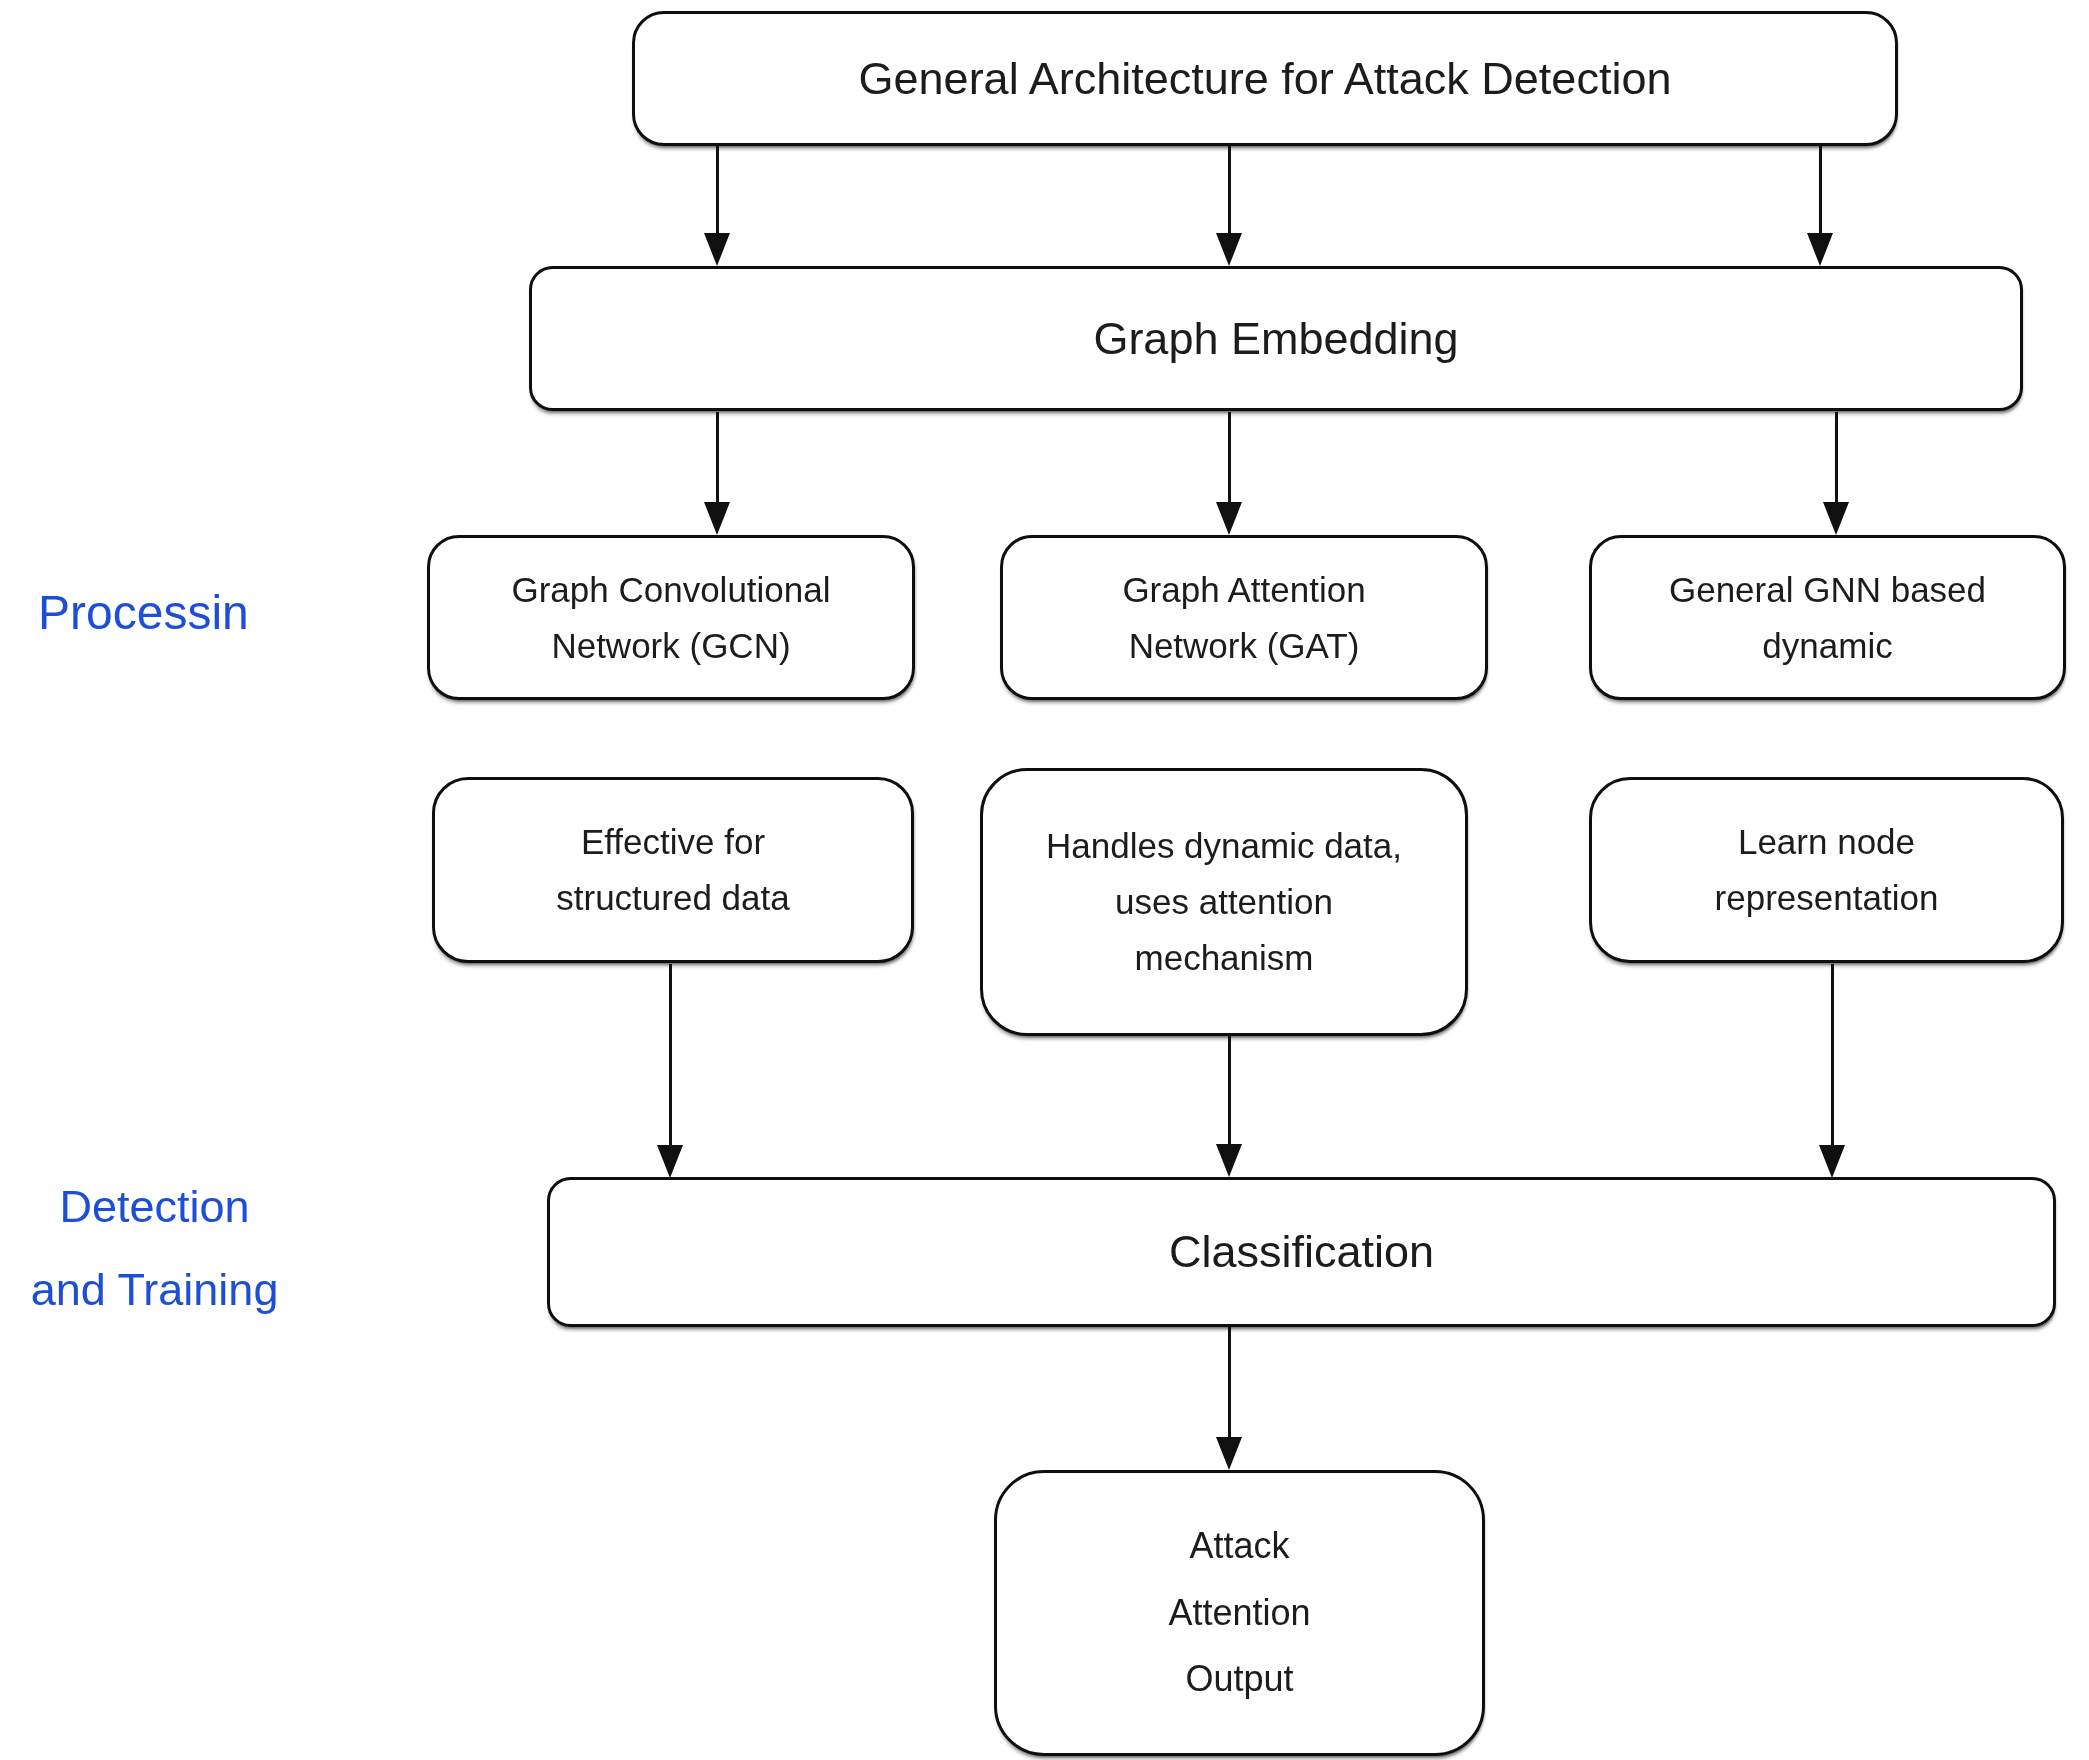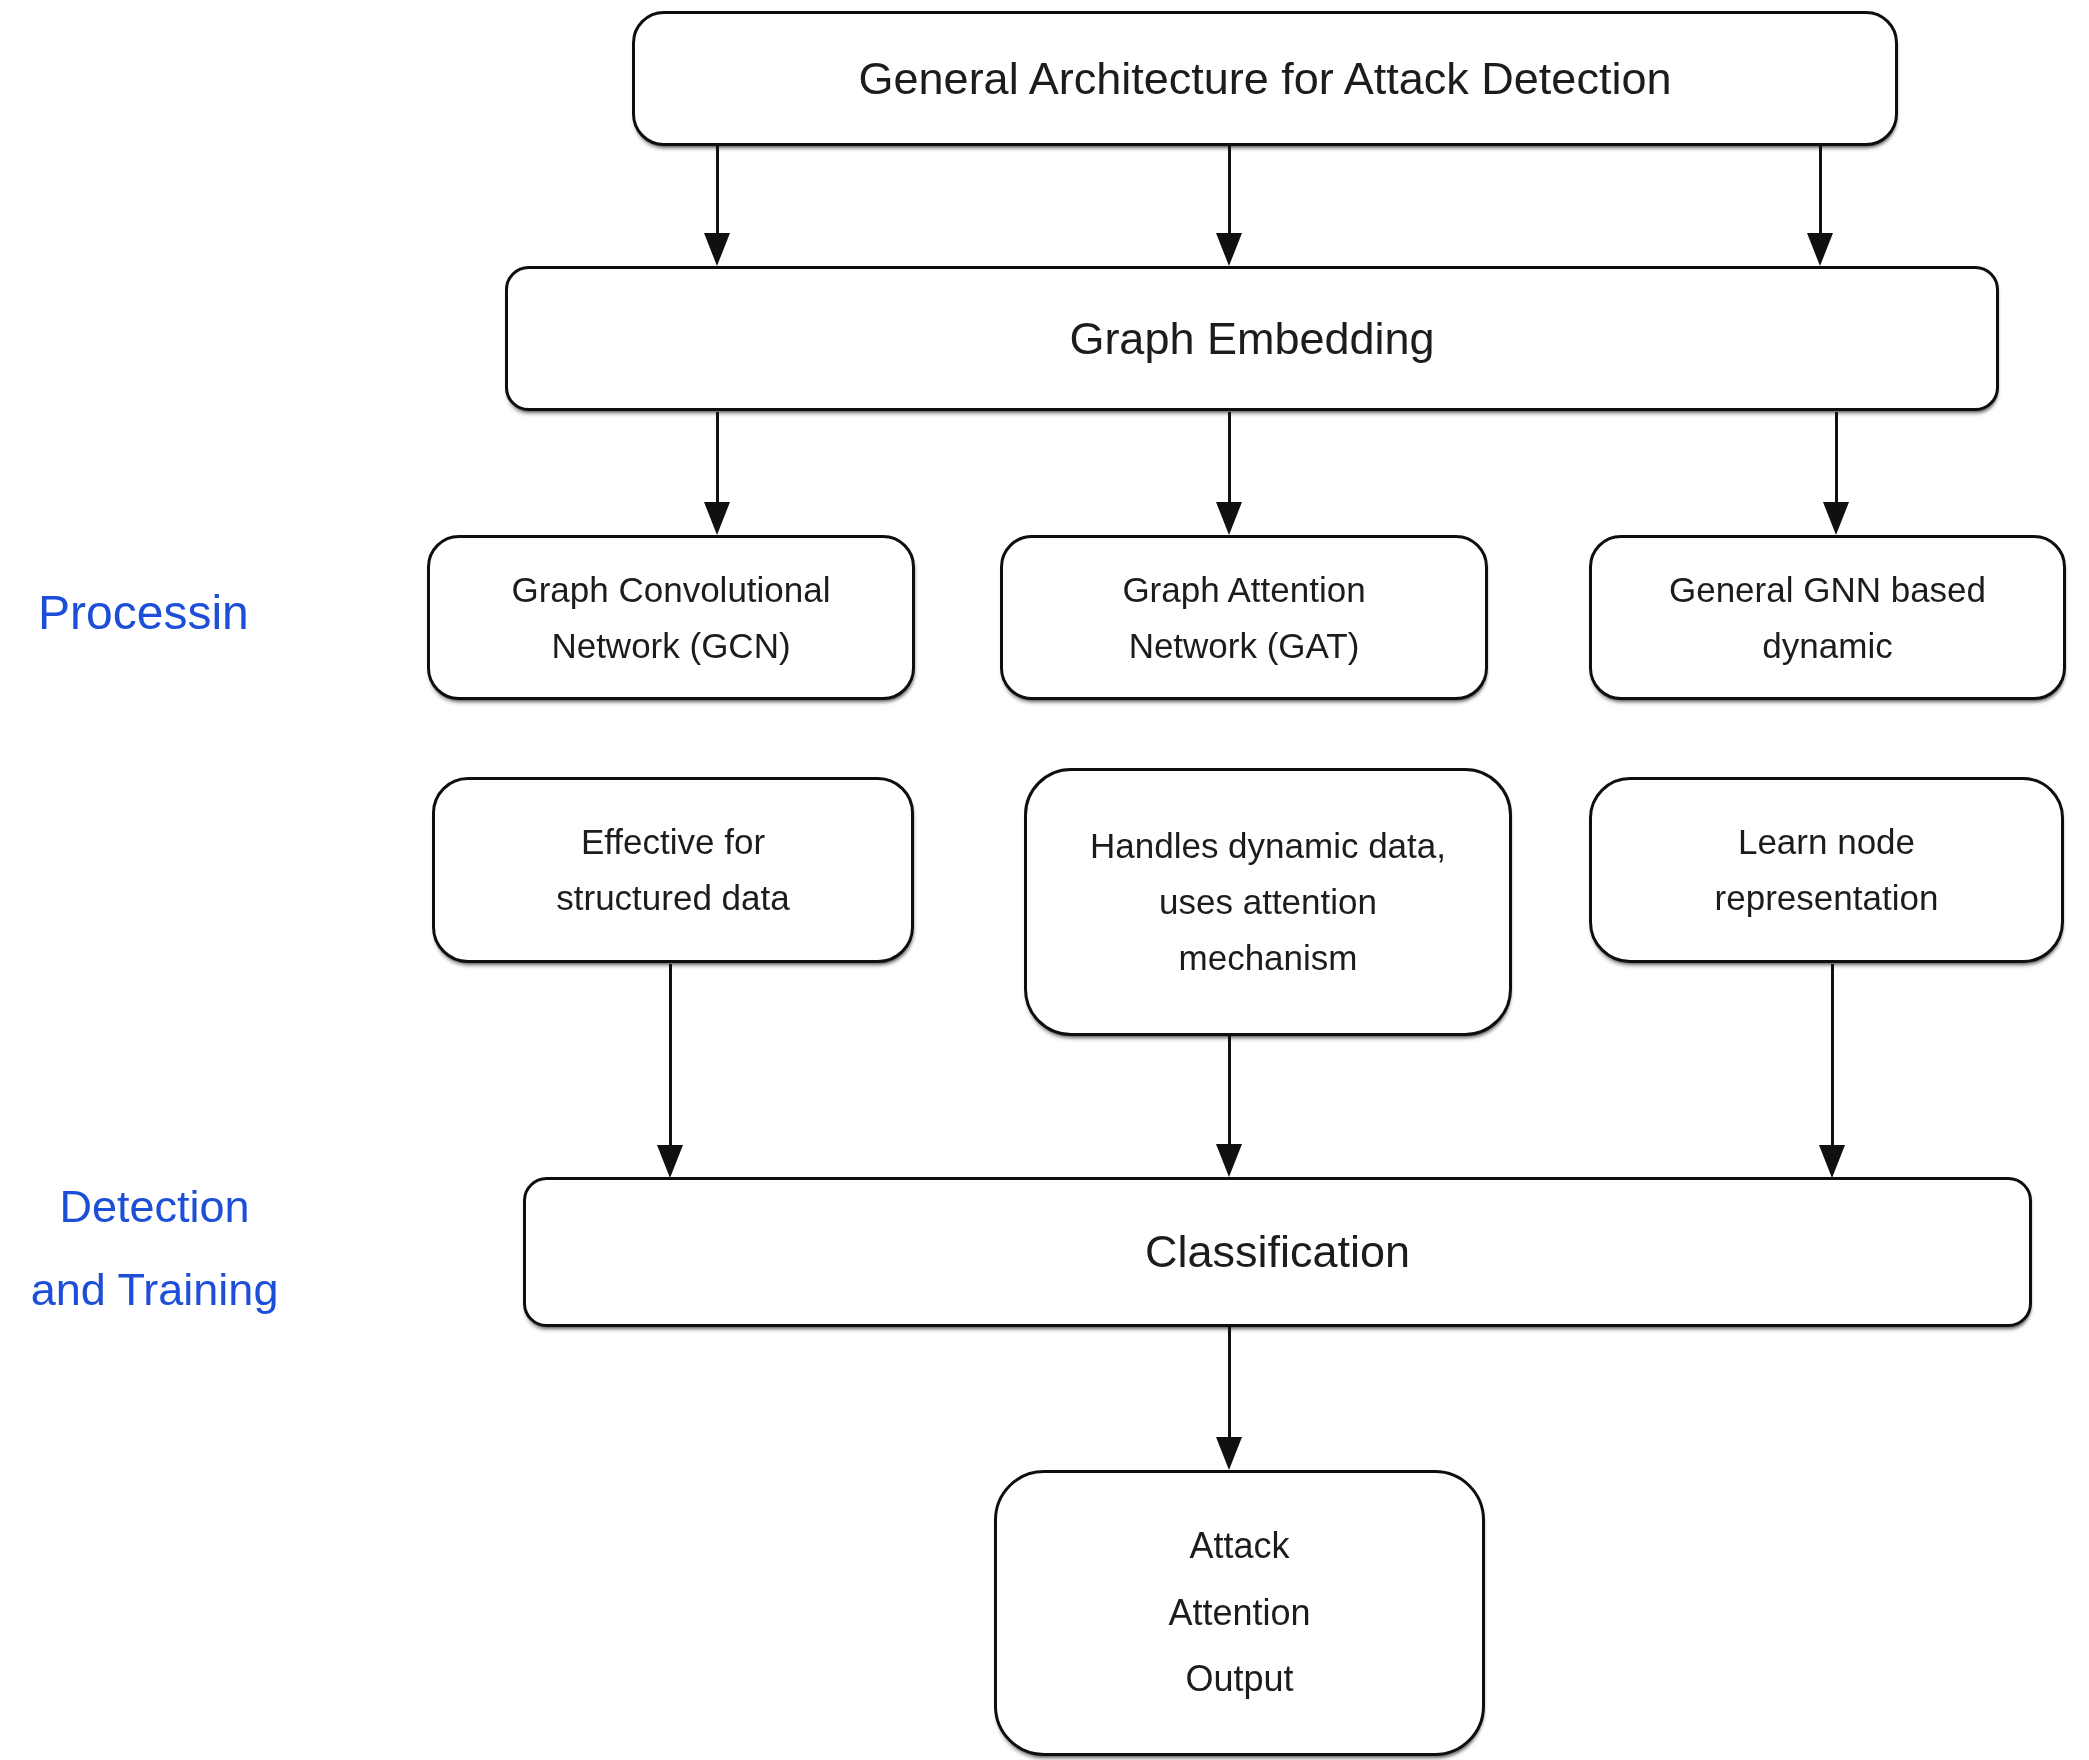--- a/index.html
+++ b/index.html
@@ -32,35 +32,35 @@
     line-height: 1.6;
   }
   .big-label {
     font-size: 45px;
     line-height: 1.2;
   }
   .mid-label {
     font-size: 35px;
   }
   .r28 { border-radius: 32px; }
-  .r26 { border-radius: 23.6px; }
+  .r26 { border-radius: 23.6px; margin-left: 24px; }
   .r30 { border-radius: 32px; }
   .r40 { border-radius: 36px; }
   .r45 { border-radius: 41px; }
   .r52 { border-radius: 47px; }
   .r55 { border-radius: 50px; }
 
   
   .top-box            { left: 632px;  top: 11px;   width: 1266px; height: 135px; }
   .embedding-box      { left: 505px;  top: 266px;  width: 1494px; height: 145px; }
   .gcn-box            { left: 427px;  top: 535px;  width: 488px;  height: 165px; }
   .gat-box            { left: 1000px; top: 535px;  width: 488px;  height: 165px; }
   .gnn-box            { left: 1589px; top: 535px;  width: 477px;  height: 165px; }
   .eff-box            { left: 432px;  top: 777px;  width: 482px;  height: 186px; }
-  .handles-box        { left: 1024px; top: 768px;  width: 488px;  height: 268px; }
+  .handles-box        { left: 980px; top: 768px;  width: 488px;  height: 268px; }
   .learn-box          { left: 1589px; top: 777px;  width: 475px;  height: 186px; text-align: center; }
   .classification-box { left: 523px;  top: 1177px; width: 1509px; height: 150px; }
   .output-box         { left: 994px; top: 1470px; width: 491px;  height: 286px; }
 
   .gcn-box .label, .gat-box .label, .gnn-box .label, .handles-box .label { width: 364px; }
   .eff-box .label   { width: 327px; }
   .learn-box .label { width: 300px; }
   .output-box .label { line-height: 1.85; font-size: 36px; }
 
   

